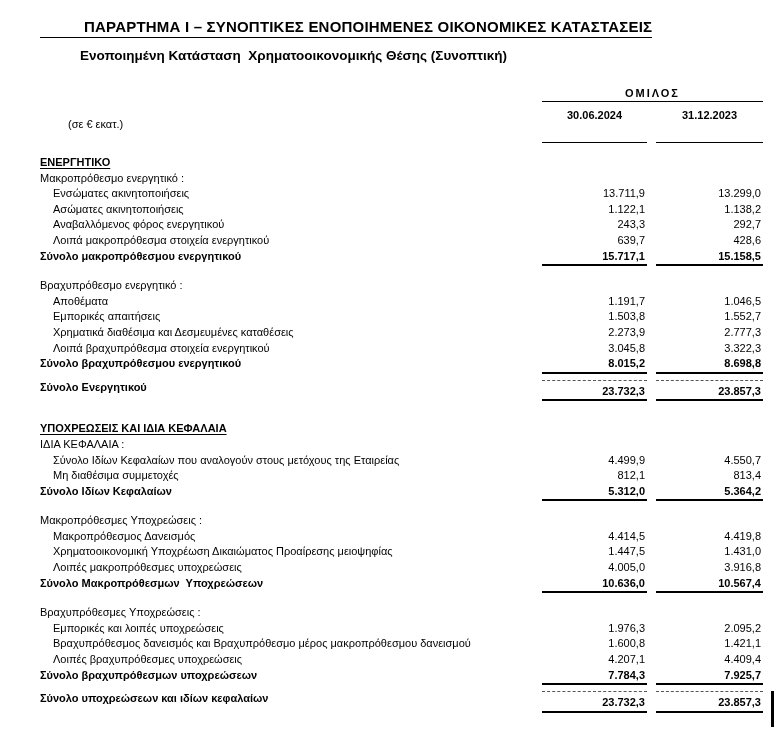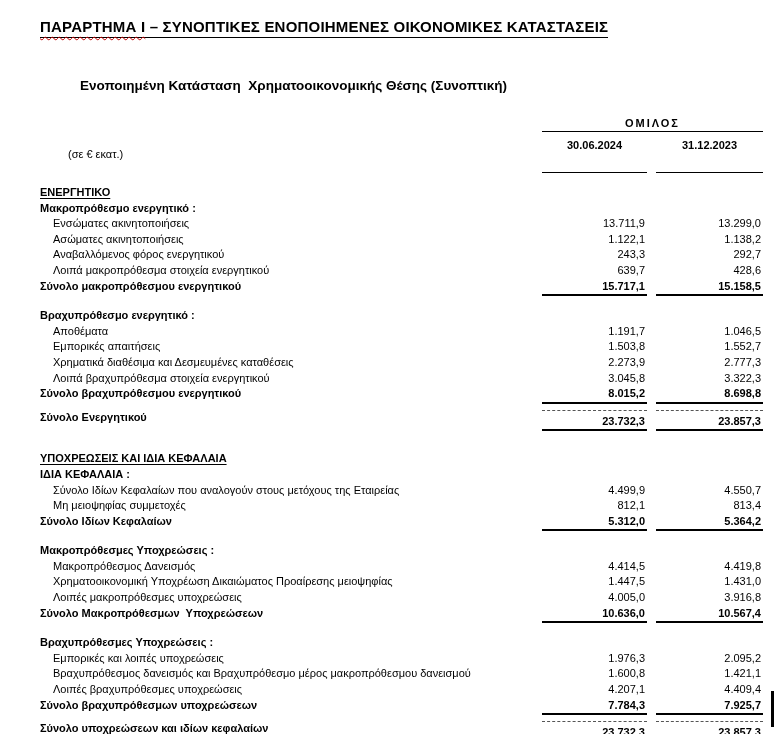--- a/index.html
+++ b/index.html
@@ -6,44 +6,44 @@
   body{
     width:782px;height:734px;background:#ffffff;color:#000;
     font-family:"Liberation Sans","DejaVu Sans",sans-serif;
     overflow:hidden;position:relative;
   }
   .doc{padding:14px 19px 0 40px;}
 
   
   .title{font-size:15px;font-weight:bold;letter-spacing:.2px;margin-top:4px;}
   .title-inner{display:inline-block;border-bottom:1.6px solid #000;padding-bottom:2px;white-space:pre-wrap;}
-  .squiggle{text-decoration:underline;text-decoration-style:wavy;text-decoration-color:#c00000;text-decoration-thickness:1.4px;text-underline-offset:4px;}
-
-  .subtitle{font-size:13.5px;font-weight:bold;margin-top:40px;white-space:pre-wrap;padding-left:40px;}
+  .squiggle{text-decoration-style:wavy;text-decoration-color:#c00000;text-decoration-thickness:1.4px;text-underline-offset:4px;margin-left:44px;}
+
+  .subtitle{font-size:13.5px;font-weight:bold;margin-top:10px;white-space:pre-wrap;padding-left:40px;}
 
   
   .thead{display:flex;align-items:flex-end;margin-top:24px;}
   .unit-note{flex:1;font-size:11px;padding-bottom:13px;margin-left:28px;}
   .col-group{width:221px;}
   .group-label{font-size:11px;font-weight:bold;text-align:center;letter-spacing:2px;border-bottom:1.6px solid #000;padding-bottom:2px;}
   .dates{display:flex;margin-top:7px;}
   .date{font-size:11px;font-weight:bold;text-align:center;padding-bottom:21px;border-bottom:1.6px solid #000;}
   .date.c1{width:105px;}
   .date.c2{width:107px;margin-left:9px;}
 
   
   .tbody{margin-top:12px;}
   .trow{display:flex;align-items:flex-start;}
   .label{flex:1;font-size:11px;line-height:15.6px;white-space:pre-wrap;}
   .num{font-size:11px;line-height:15.6px;text-align:right;padding-right:2px;}
   .num.n1{width:103px;}
   .num.n2{width:105px;margin-left:9px;}
 
   .r-section .label{font-weight:bold;text-decoration:underline;text-underline-offset:2px;}
-  .r-header .label{font-weight:bold;}
+  .r-header .label{font-weight:normal;}
   .r-item .label{padding-left:13px;}
   .r-total .label,.r-totalthick .label,.r-grand .label{font-weight:bold;}
   .r-total .num,.r-totalthick .num,.r-grand .num{font-weight:bold;}
   .r-total .num{border-bottom:2px solid #000;}
   .r-totalthick .num{border-bottom:2.6px solid #000;}
   .r-grand .num{border-top:1px dashed #555;border-bottom:2.8px solid #000;padding-top:3px;}
   .r-grand{margin-top:1px;}
 
   .r-spacer{min-height:12px;}
   .r-spacer.sp-sm{min-height:5px;}
@@ -157,21 +157,21 @@
         <div class="label">ΙΔΙΑ ΚΕΦΑΛΑΙΑ :</div>
         <div class="num n1"></div>
         <div class="num n2"></div>
       </div>
       <div class="trow r-item">
         <div class="label">Σύνολο Ιδίων Κεφαλαίων που αναλογούν στους μετόχους της Εταιρείας</div>
         <div class="num n1">4.499,9</div>
         <div class="num n2">4.550,7</div>
       </div>
       <div class="trow r-item">
-        <div class="label">Μη μειοψηφίας συμμετοχές</div>
+        <div class="label">Μη διαθέσιμα συμμετοχές</div>
         <div class="num n1">812,1</div>
         <div class="num n2">813,4</div>
       </div>
       <div class="trow r-total">
         <div class="label">Σύνολο Ιδίων Κεφαλαίων</div>
         <div class="num n1">5.312,0</div>
         <div class="num n2">5.364,2</div>
       </div>
       <div class="trow r-spacer sp-md"></div>
       <div class="trow r-header">

